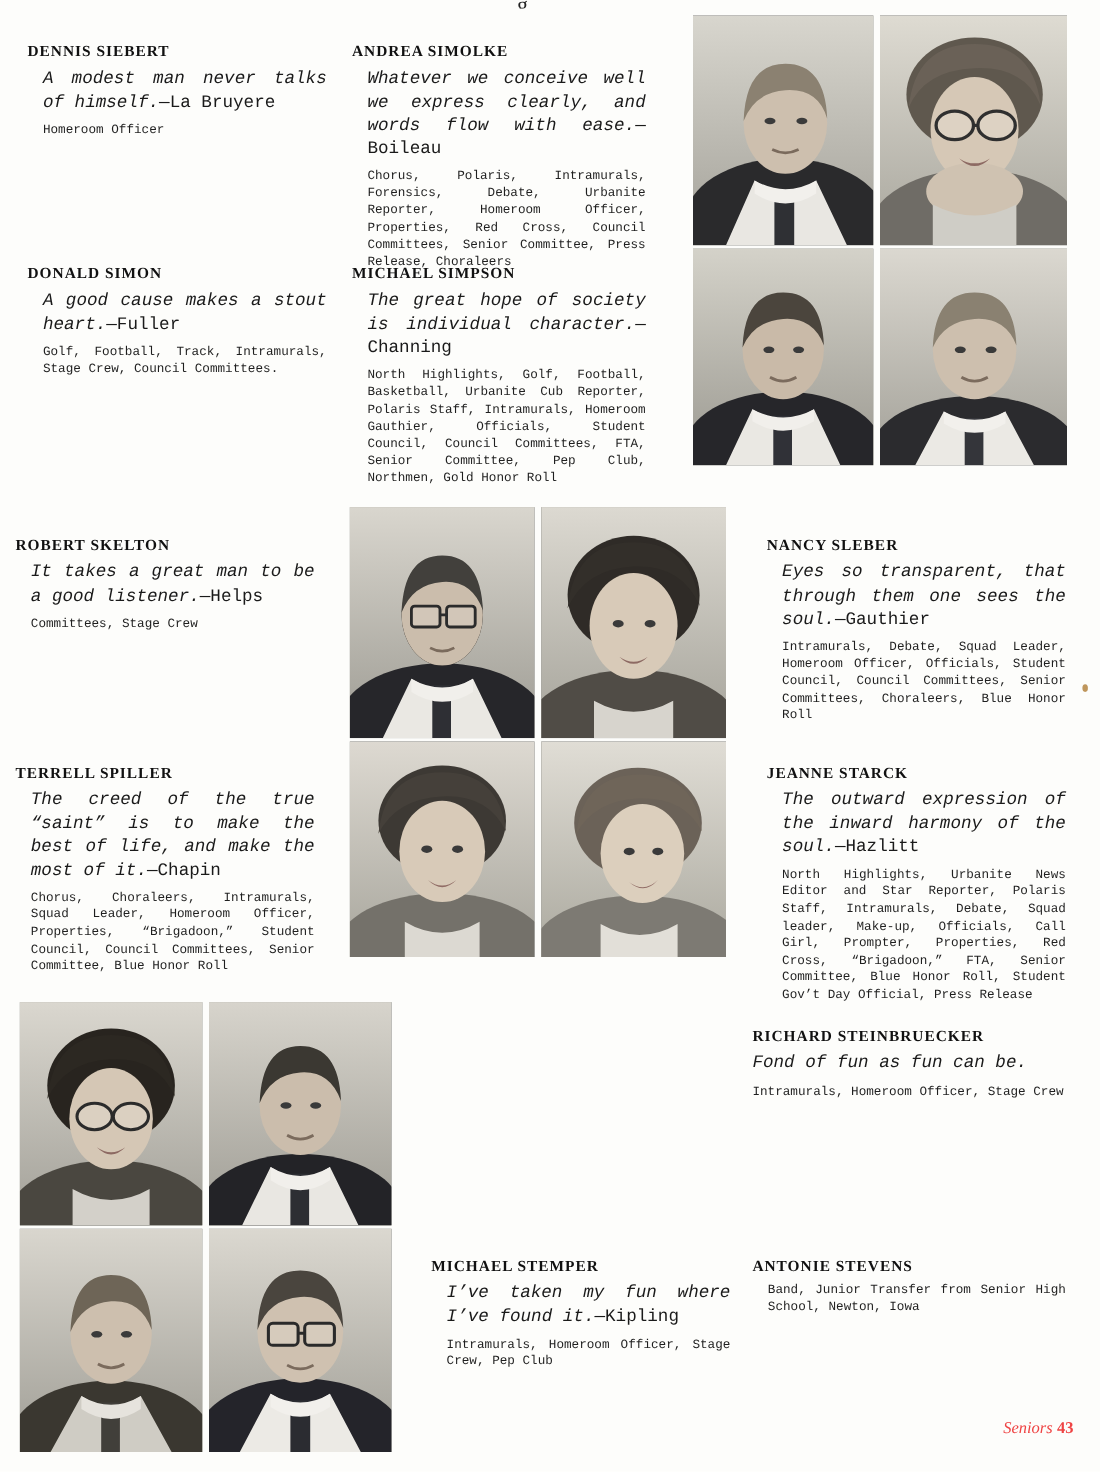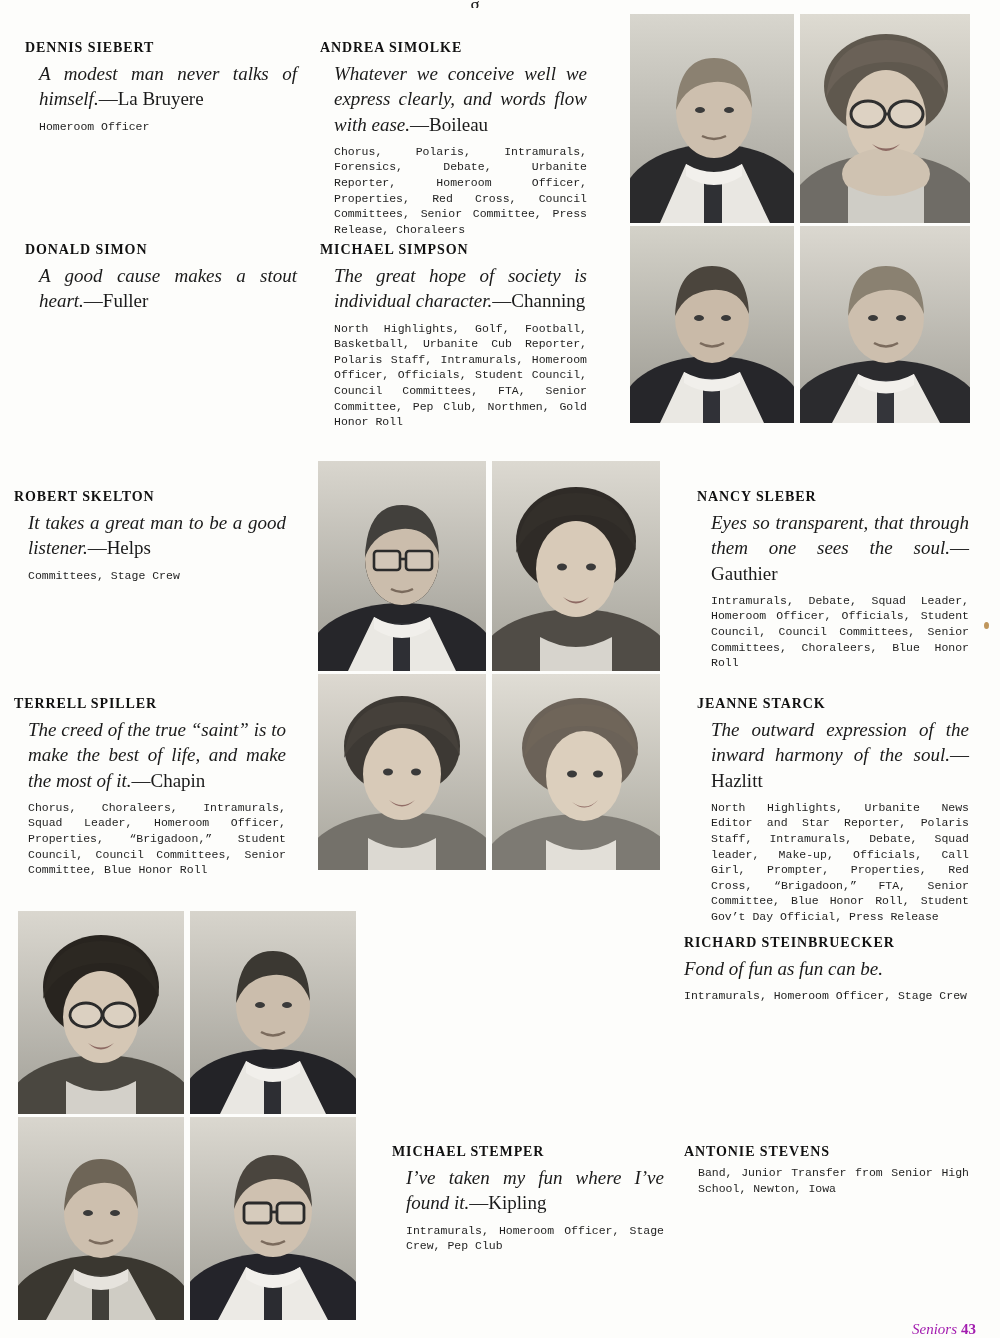--- a/index.html
+++ b/index.html
@@ -29,23 +29,23 @@
   .entry-name {
     font-family: "Liberation Serif", serif;
     font-weight: bold;
     font-size: 14px;
     letter-spacing: 0.9px;
     color: #111;
     margin: 0 0 6px 0;
     line-height: 1.1;
   }
   .entry-quote {
-    font-family: Liberation Serif, serif;
+    font-family: Liberation Mono, monospace;
     font-style: italic;
-    font-size: 19px;
+    font-size: 16px;
     line-height: 1.32;
     color: #1a1a1a;
     text-align: justify;
     margin: 0 0 7px 0;
     padding-left: 14px;
   }
   .entry-quote .attrib {
     font-style: normal;
   }
   .entry-activities {
@@ -66,25 +66,25 @@
   .photo {
     position: absolute;
     background: #8e8e88;
     overflow: hidden;
   }
 
   
   .footer {
     position: absolute;
     right: 24px;
-    bottom: 0;
+    bottom: 30px;
     font-family: "Liberation Serif", serif;
     font-style: italic;
     font-size: 15px;
-    color: #a21caf;
+    color: #ef4444;
   }
   .footer .pg {
     font-style: normal;
     font-weight: bold;
     margin-left: 4px;
   }
   .top-crop {
     position: absolute;
     left: 470px;
     top: -6px;
@@ -382,26 +382,27 @@
 
   <div class="entry" style="left:320px; top:40px; width:267px;">
     <div class="entry-name">ANDREA SIMOLKE</div>
     <p class="entry-quote"><span>Whatever we conceive well we express clearly, and words flow with ease.</span><span class="attrib">—Boileau</span></p>
     <p class="entry-activities">Chorus, Polaris, Intramurals, Forensics, Debate, Urbanite Reporter, Homeroom Officer, Properties, Red Cross, Council Committees, Senior Committee, Press Release, Choraleers</p>
   </div>
 
   <div class="entry" style="left:25px; top:242px; width:272px;">
     <div class="entry-name">DONALD SIMON</div>
     <p class="entry-quote"><span>A good cause makes a stout heart.</span><span class="attrib">—Fuller</span></p>
+    <p class="entry-activities">Golf, Football, Track, Intramurals, Stage Crew, Council Committees.</p>
   </div>
 
   <div class="entry" style="left:320px; top:242px; width:267px;">
     <div class="entry-name">MICHAEL SIMPSON</div>
     <p class="entry-quote"><span>The great hope of society is individual character.</span><span class="attrib">—Channing</span></p>
-    <p class="entry-activities">North Highlights, Golf, Football, Basketball, Urbanite Cub Reporter, Polaris Staff, Intramurals, Homeroom Officer, Officials, Student Council, Council Committees, FTA, Senior Committee, Pep Club, Northmen, Gold Honor Roll</p>
+    <p class="entry-activities">North Highlights, Golf, Football, Basketball, Urbanite Cub Reporter, Polaris Staff, Intramurals, Homeroom Gauthier, Officials, Student Council, Council Committees, FTA, Senior Committee, Pep Club, Northmen, Gold Honor Roll</p>
   </div>
 
   <div class="entry noindent" style="left:14px; top:489px; width:272px;">
     <div class="entry-name">ROBERT SKELTON</div>
     <p class="entry-quote" style="padding-left:14px;"><span>It takes a great man to be a good listener.</span><span class="attrib">—Helps</span></p>
     <p class="entry-activities" style="padding-left:14px;">Committees, Stage Crew</p>
   </div>
 
   <div class="entry" style="left:697px; top:489px; width:272px;">
     <div class="entry-name">NANCY SLEBER</div>

